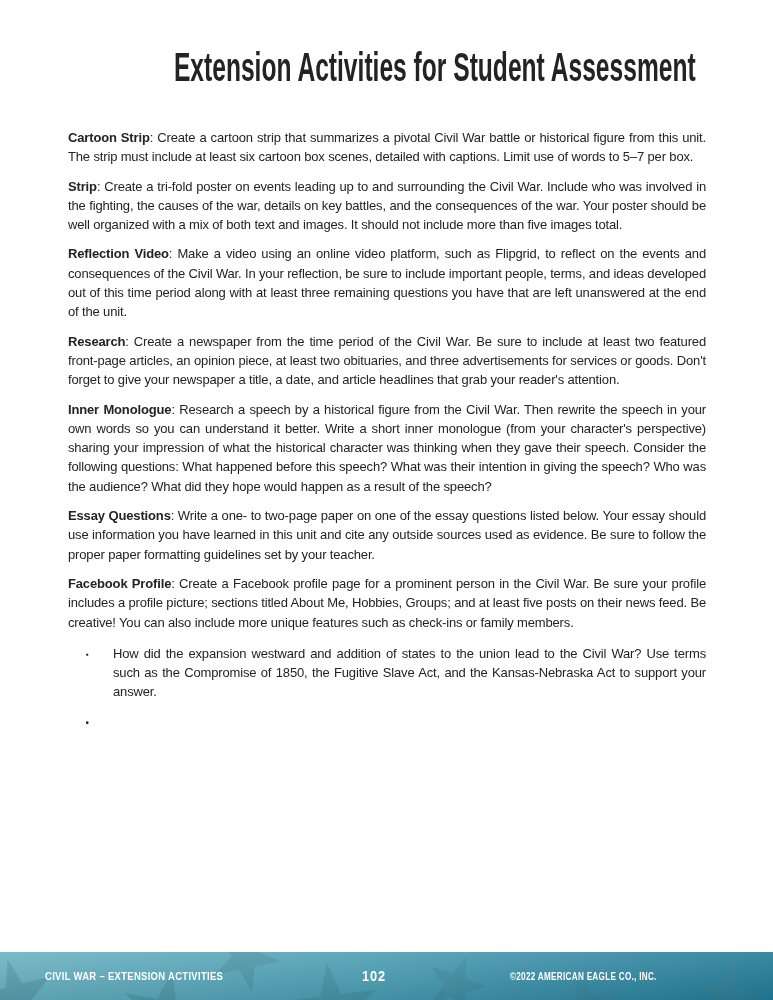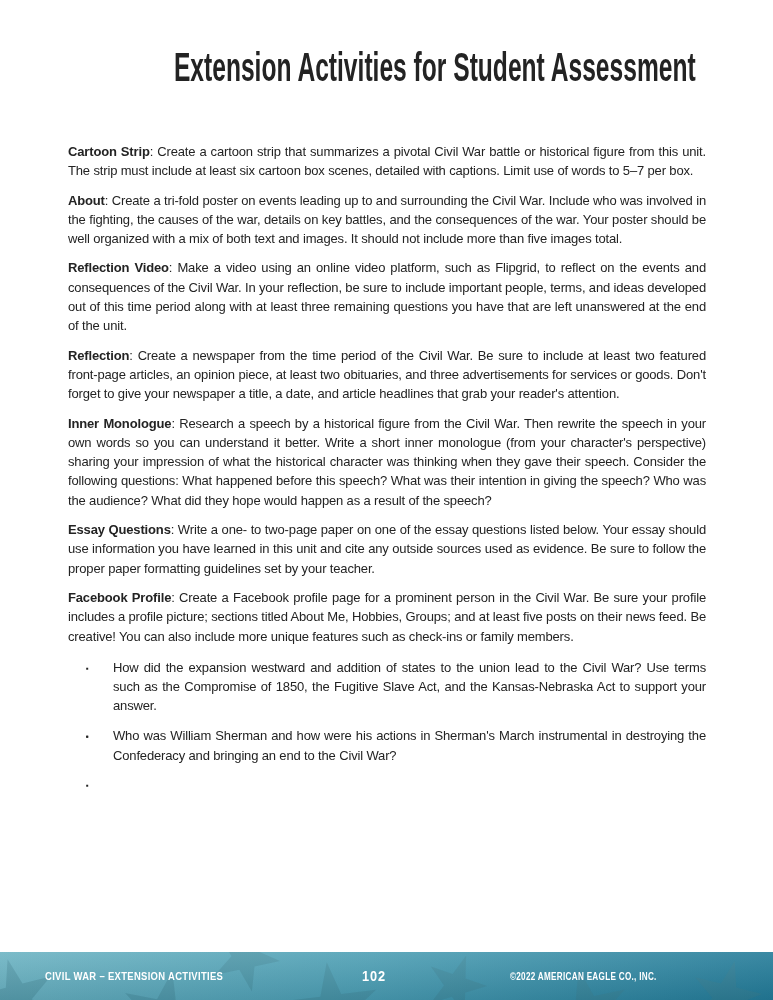--- a/index.html
+++ b/index.html
@@ -26,21 +26,21 @@
     display: inline-block;
     font-size: 41px;
     font-weight: 700;
     letter-spacing: 0px;
     white-space: nowrap;
     transform: scaleX(0.60);
     transform-origin: 50% 50%;
   }
   .content {
     position: absolute;
-    top: 142px;
+    top: 128px;
     left: 68px;
     width: 638px;
     color: var(--text-color, #232323);
     font-size: 13px;
     line-height: 19.3px;
     letter-spacing: -0.15px;
     text-align: justify;
   }
   .content p { margin: 0 0 10px 0; }
   .content p strong { font-weight: 700; }
@@ -112,36 +112,36 @@
 <body>
 
 <div class="page">
 
   <h1 class="title"><span class="condensed-xl">Extension Activities for Student Assessment</span></h1>
 
   <main class="content">
 
     <p><strong>Cartoon Strip</strong><span>: </span><span>Create a cartoon strip that summarizes a pivotal Civil War battle or historical figure from this unit. The strip must include at least six cartoon box scenes, detailed with captions. Limit use of words to 5–7 per box.</span></p>
 
-    <p><strong>About</strong><span>: </span><span>Create a tri-fold poster on events leading up to and surrounding the Civil War. Include who was involved in the fighting, the causes of the war, details on key battles, and the consequences of the war. Your poster should be well organized with a mix of both text and images. It should not include more than five images total.</span></p>
+    <p><strong>Strip</strong><span>: </span><span>Create a tri-fold poster on events leading up to and surrounding the Civil War. Include who was involved in the fighting, the causes of the war, details on key battles, and the consequences of the war. Your poster should be well organized with a mix of both text and images. It should not include more than five images total.</span></p>
 
     <p><strong>Reflection Video</strong><span>: </span><span>Make a video using an online video platform, such as Flipgrid, to reflect on the events and consequences of the Civil War. In your reflection, be sure to include important people, terms, and ideas developed out of this time period along with at least three remaining questions you have that are left unanswered at the end of the unit.</span></p>
 
-    <p><strong>Reflection</strong><span>: </span><span>Create a newspaper from the time period of the Civil War. Be sure to include at least two featured front-page articles, an opinion piece, at least two obituaries, and three advertisements for services or goods. Don't forget to give your newspaper a title, a date, and article headlines that grab your reader's attention.</span></p>
+    <p><strong>Research</strong><span>: </span><span>Create a newspaper from the time period of the Civil War. Be sure to include at least two featured front-page articles, an opinion piece, at least two obituaries, and three advertisements for services or goods. Don't forget to give your newspaper a title, a date, and article headlines that grab your reader's attention.</span></p>
 
     <p><strong>Inner Monologue</strong><span>: </span><span>Research a speech by a historical figure from the Civil War. Then rewrite the speech in your own words so you can understand it better. Write a short inner monologue (from your character's perspective) sharing your impression of what the historical character was thinking when they gave their speech. Consider the following questions: What happened before this speech? What was their intention in giving the speech? Who was the audience? What did they hope would happen as a result of the speech?</span></p>
 
     <p><strong>Essay Questions</strong><span>: </span><span>Write a one- to two-page paper on one of the essay questions listed below. Your essay should use information you have learned in this unit and cite any outside sources used as evidence. Be sure to follow the proper paper formatting guidelines set by your teacher.</span></p>
 
     <p><strong>Facebook Profile</strong><span>: </span><span>Create a Facebook profile page for a prominent person in the Civil War. Be sure your profile includes a profile picture; sections titled About Me, Hobbies, Groups; and at least five posts on their news feed. Be creative! You can also include more unique features such as check-ins or family members.</span></p>
 
     <ul class="bullets">
       <li><span class="bullet-marker">▪</span><span>How did the expansion westward and addition of states to the union lead to the Civil War? Use terms such as the Compromise of 1850, the Fugitive Slave Act, and the Kansas-Nebraska Act to support your answer.</span></li>
       <li><span class="bullet-marker">▪</span></li>
-      <li><span class="bullet-marker">▪</span><span>Who was William Sherman and how were his actions in Sherman's March instrumental in destroying the Confederacy and bringing an end to the Civil War?</span></li>
+      <li><span class="bullet-marker">▪</span></li>
       <li><span class="bullet-marker">▪</span></li>
     </ul>
 
   </main>
 
   <footer class="footer-band">
     <div class="star s1"></div>
     <div class="star s2"></div>
     <div class="star s3"></div>
     <div class="star s4"></div>

